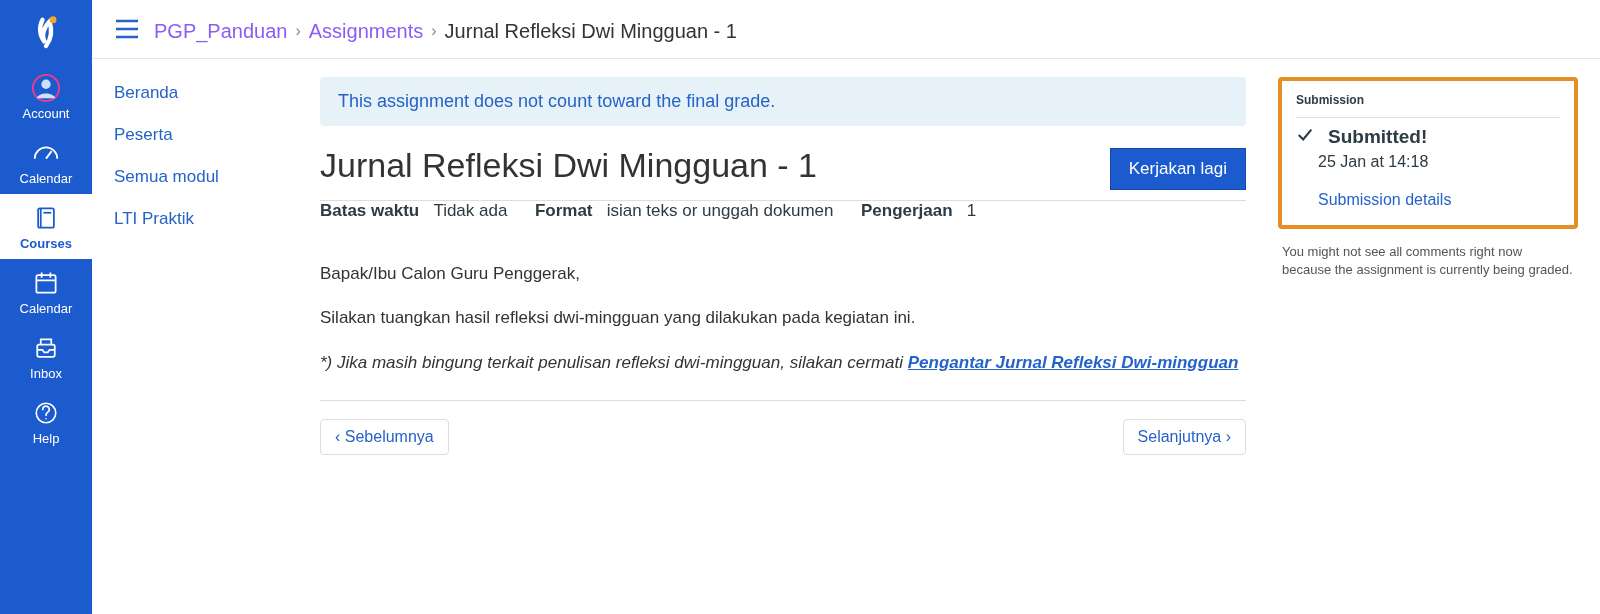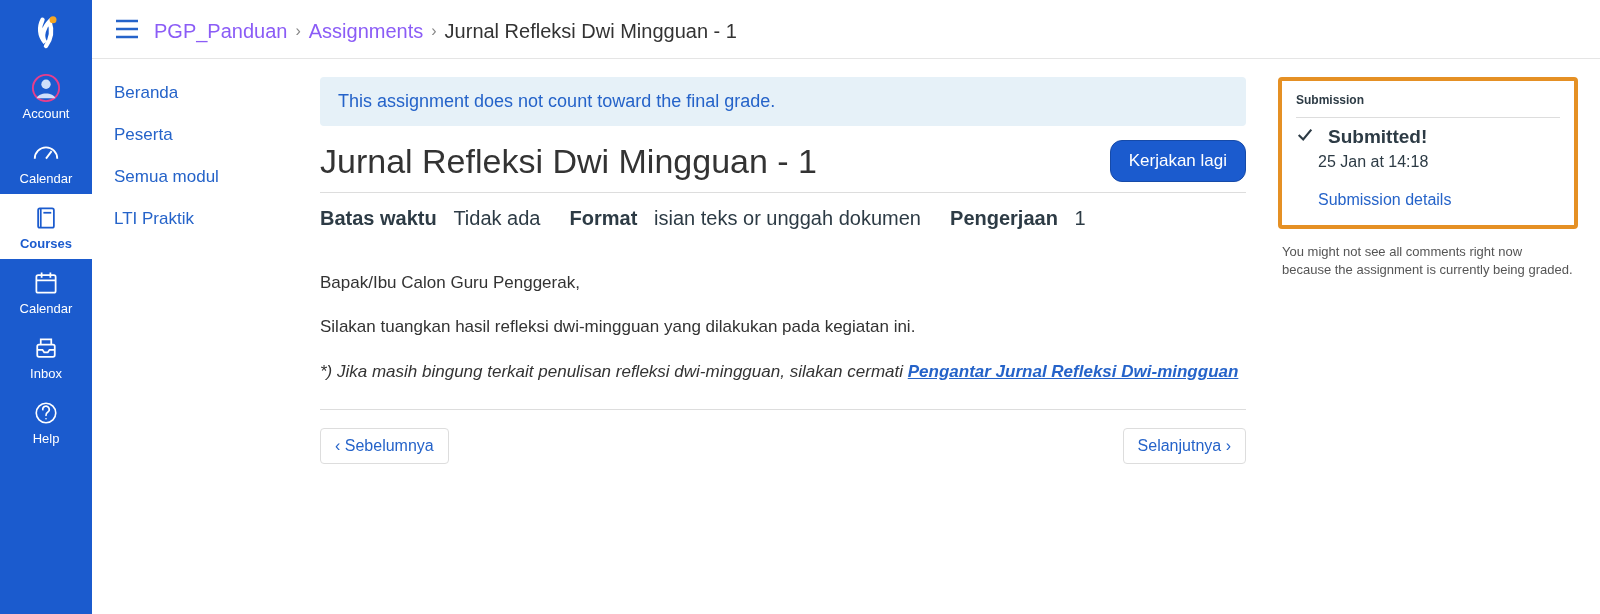--- a/index.html
+++ b/index.html
@@ -125,27 +125,28 @@
     font-size: 34px;
     font-weight: 400;
     color: #333;
   }
   .btn-primary {
     background: #1b5bce;
     color: #fff;
     border: 1px solid #164aa8;
     padding: 10px 18px;
     font-size: 17px;
-    border-radius: 12px;
+    border-radius: 0;
     cursor: pointer;
+    margin-top: 8px;
   }
   .meta-block {
     border-top: 1px solid #ddd;
-    padding: 14px 0 10px;
-    font-size: 20px;
+    padding: 0 0 10px;
+    font-size: 17px;
     color: #2d3b45;
   }
   .meta-block .row { margin-bottom: 4px; }
   .meta-block b { font-weight: 700; }
   .meta-block .gap { display:inline-block; width:18px; }
 
   .body-text {
     padding-top: 26px;
     font-size: 17px;
     color: #333;

